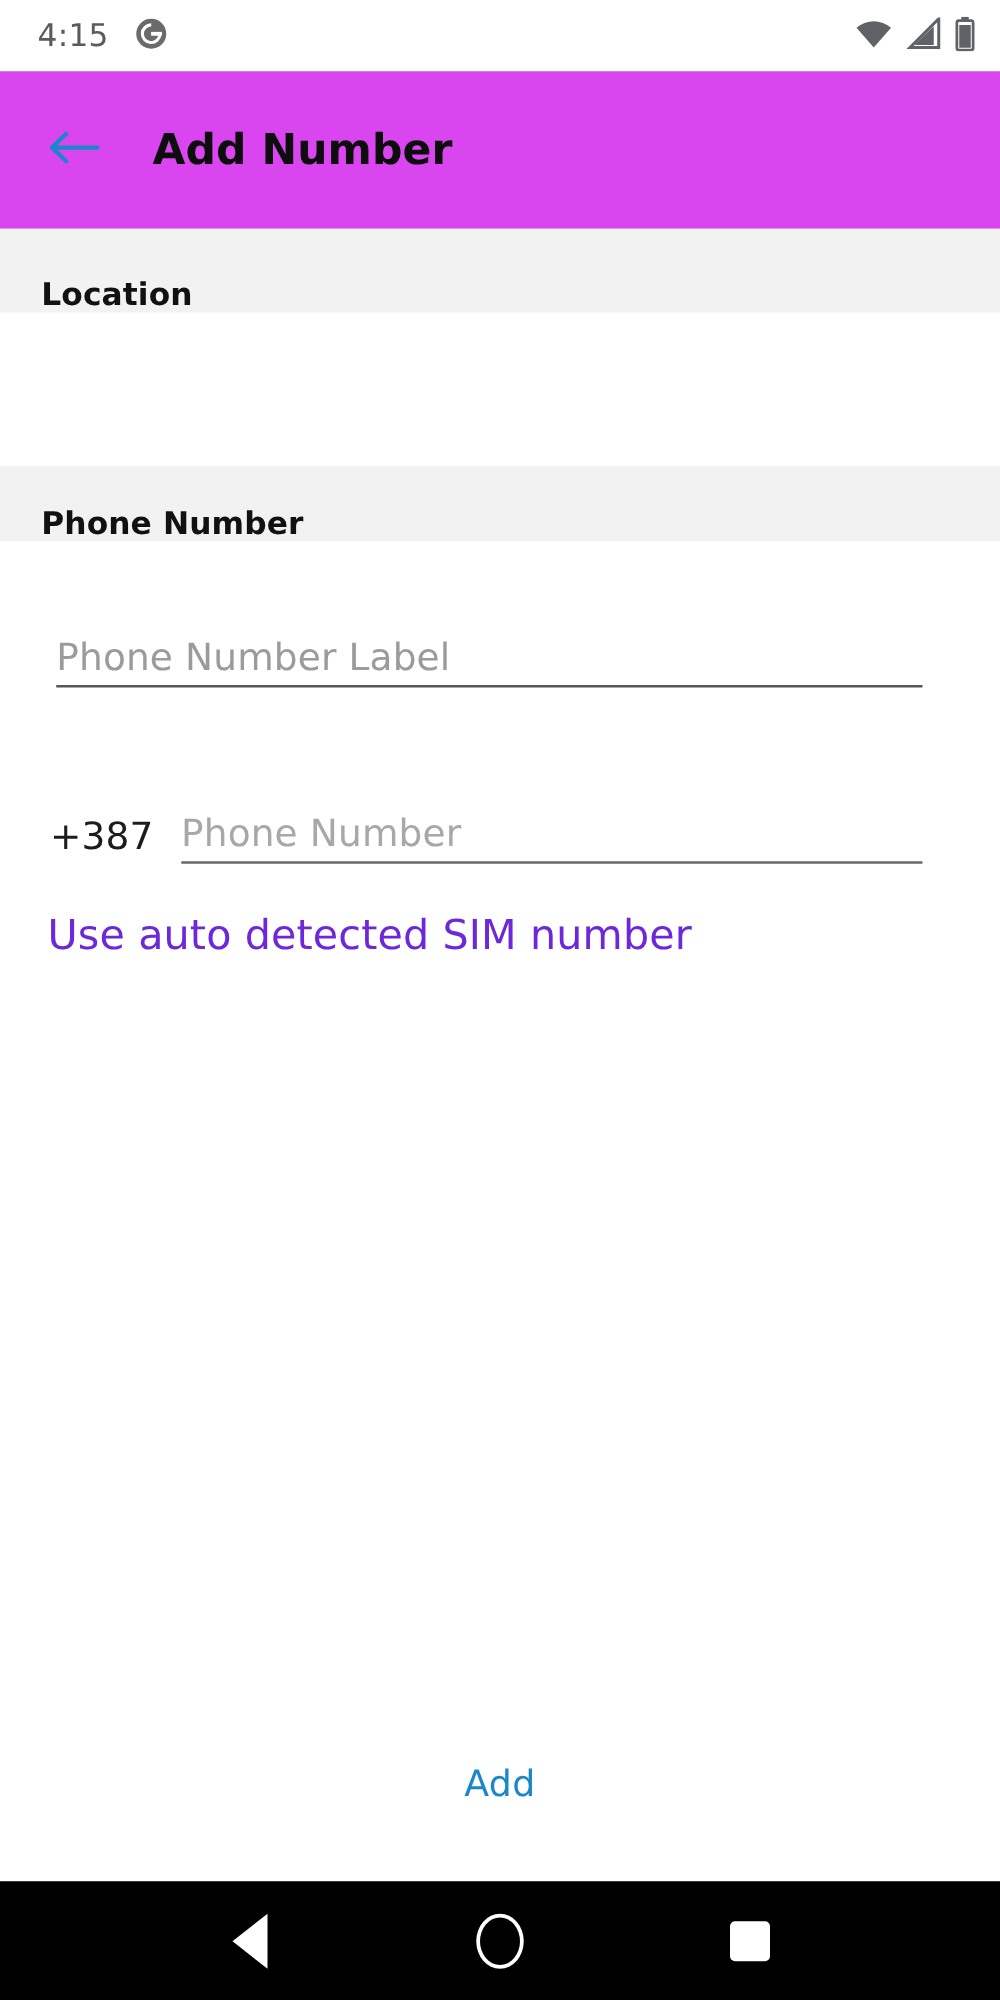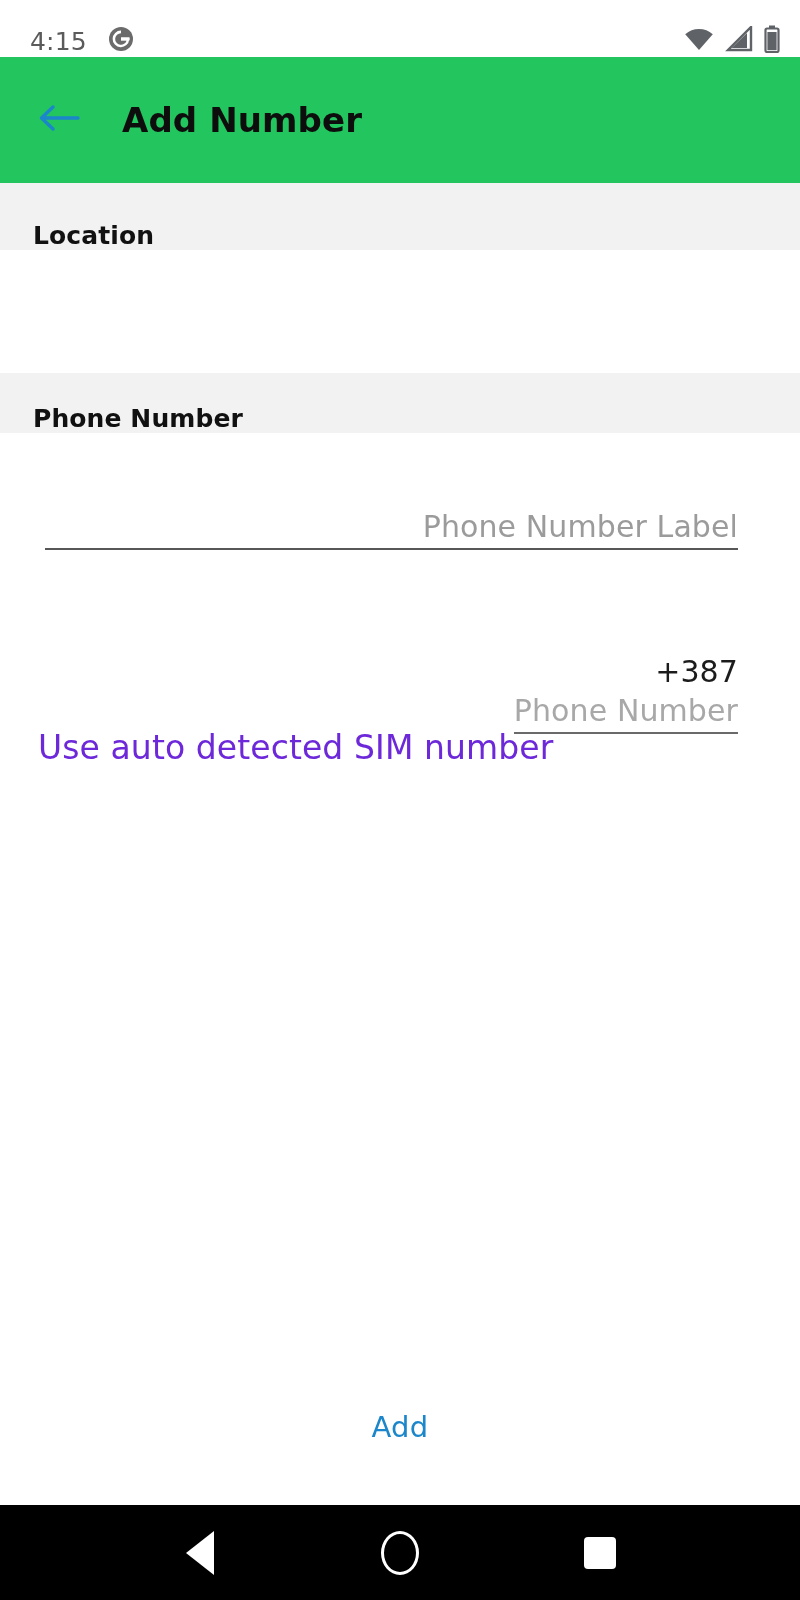--- a/index.html
+++ b/index.html
@@ -8,31 +8,31 @@
     background:#ffffff;
     font-family:"DejaVu Sans", sans-serif;
     overflow:hidden;
   }
   .screen { position:relative; width:800px; height:1600px; background:#fff; }
 
   
   .statusbar{
     position:absolute; left:0; top:0; width:800px; height:57px;
     background:#ffffff;
-    display:flex; align-items:flex-end; justify-content:space-between;
+    display:flex; align-items:center; justify-content:space-between;
     padding:0 20px 0 30px;
   }
   .status-left{ display:flex; align-items:center; gap:20px; }
   .status-time{ font-size:25px; color:#5b5b5b; font-family:"DejaVu Sans", sans-serif; letter-spacing:.2px; }
   .status-right{ display:flex; align-items:center; gap:11px; }
 
   
   .appbar{
     position:absolute; left:0; top:57px; width:800px; height:126px;
-    background:#22c55e; display:flex; align-items:center;
+    background:#d946ef; display:flex; align-items:center;
   }
   .back-btn{
     width:74px; height:74px; margin-left:22px;
     display:flex; align-items:center; justify-content:center;
     cursor:pointer;
   }
   .appbar-title{
     font-size:34px; font-weight:bold; color:#0d0d0d;
     margin-left:26px; letter-spacing:.1px;
   }
@@ -55,27 +55,26 @@
     cursor:pointer;
   }
   .country-name{ font-size:28px; color:#4a4a4a; letter-spacing:.1px; }
   .chev{ margin-left:34px; display:flex; align-items:center; }
 
   
   .field-label{
     position:absolute; left:45px; top:498px; width:693px; height:52px;
     border-bottom:2px solid #575757; display:flex; align-items:flex-end;
     padding-bottom:4px;
-    justify-content:flex-end;
   }
   .field-label .ph{ font-size:30px; color:#9b9b9b; letter-spacing:.1px; }
 
   .field-phone-row{
-    position:absolute; left:40px; top:654px; width:698px; height:52px;
-    display:flex; align-items:flex-end;flex-direction:column;
+    position:absolute; left:40px; top:639px; width:698px; height:52px;
+    display:flex; align-items:flex-end;
   }
   .cc{ font-size:30px; color:#1c1c1c; padding-bottom:4px; letter-spacing:.1px; }
   .phone-input{
     flex:1; margin-left:22px; border-bottom:2px solid #6a6a6a;
     display:flex; align-items:flex-end; padding-bottom:4px; height:52px;
   }
   .phone-input .ph{ font-size:30px; color:#a8a8a8; letter-spacing:.1px; }
 
   .sim-link{
     position:absolute; left:38px; top:728px;

